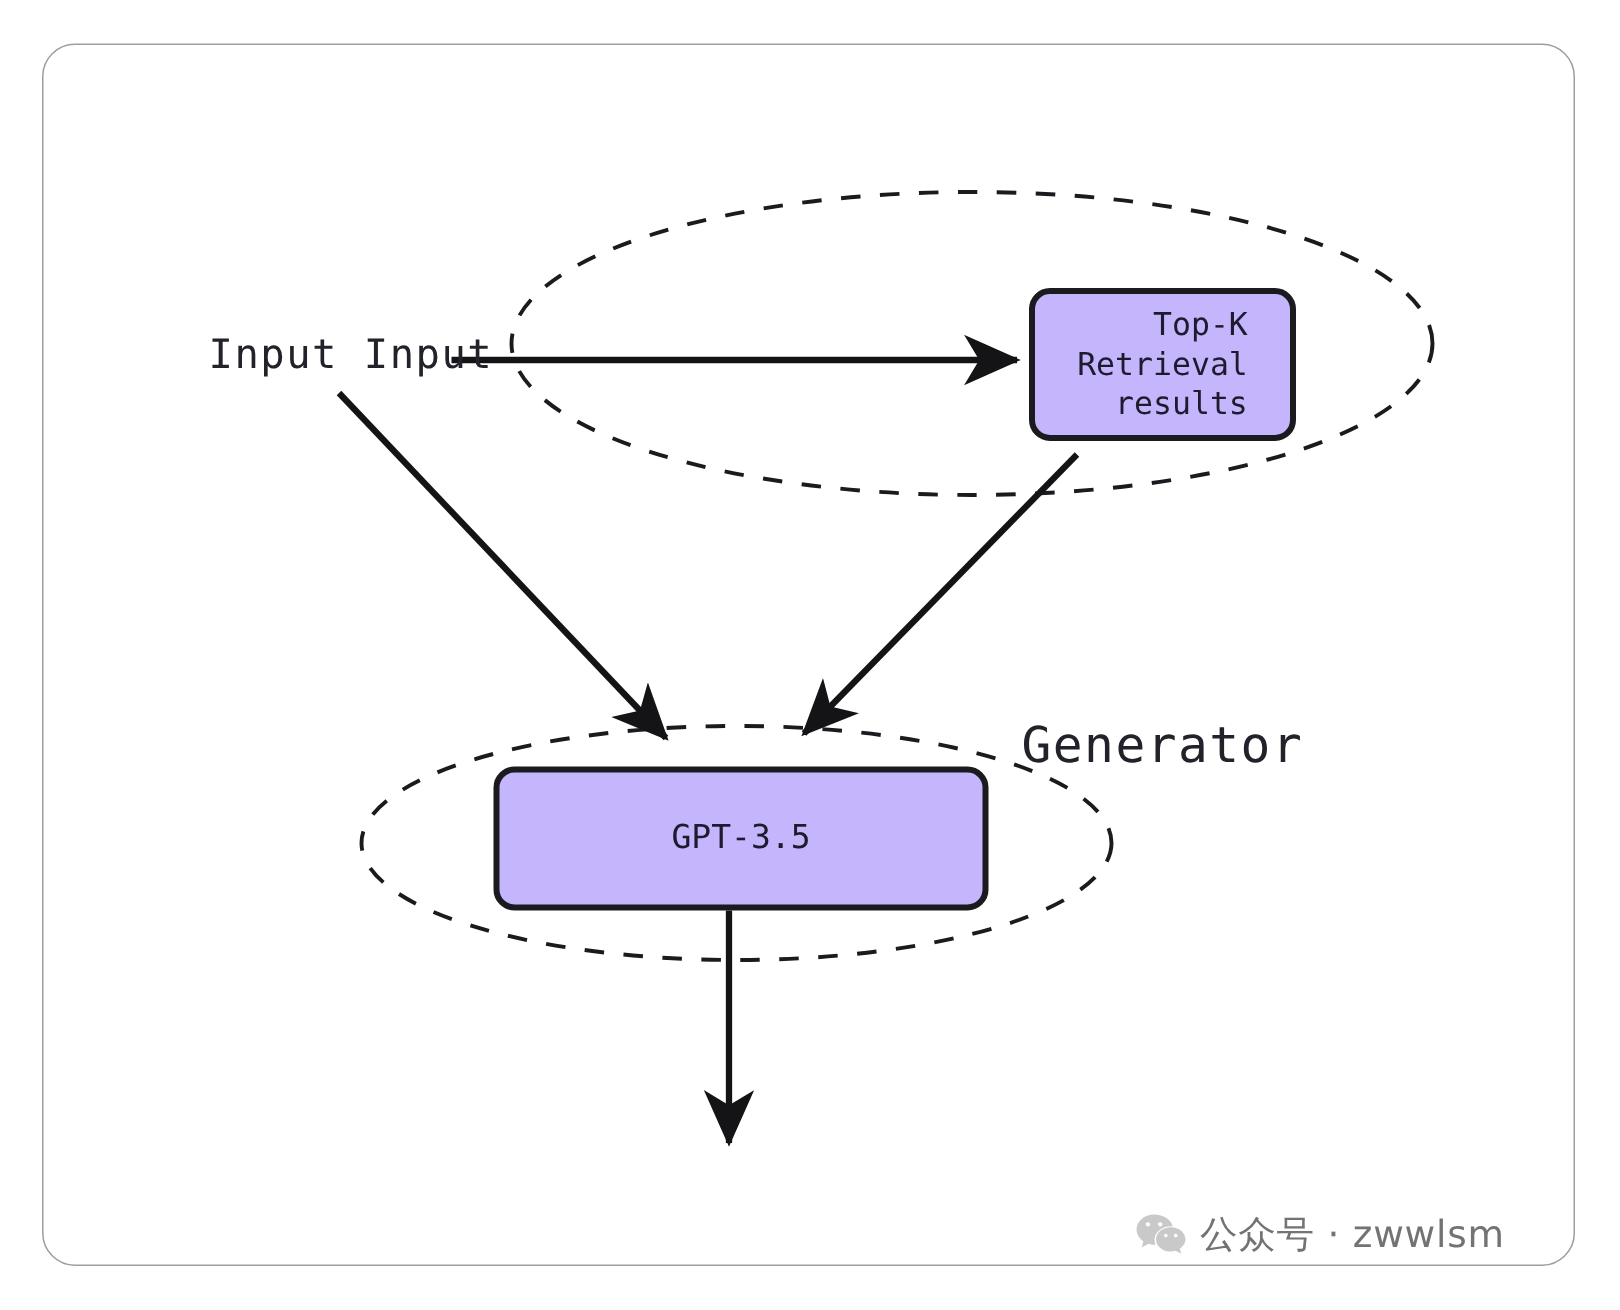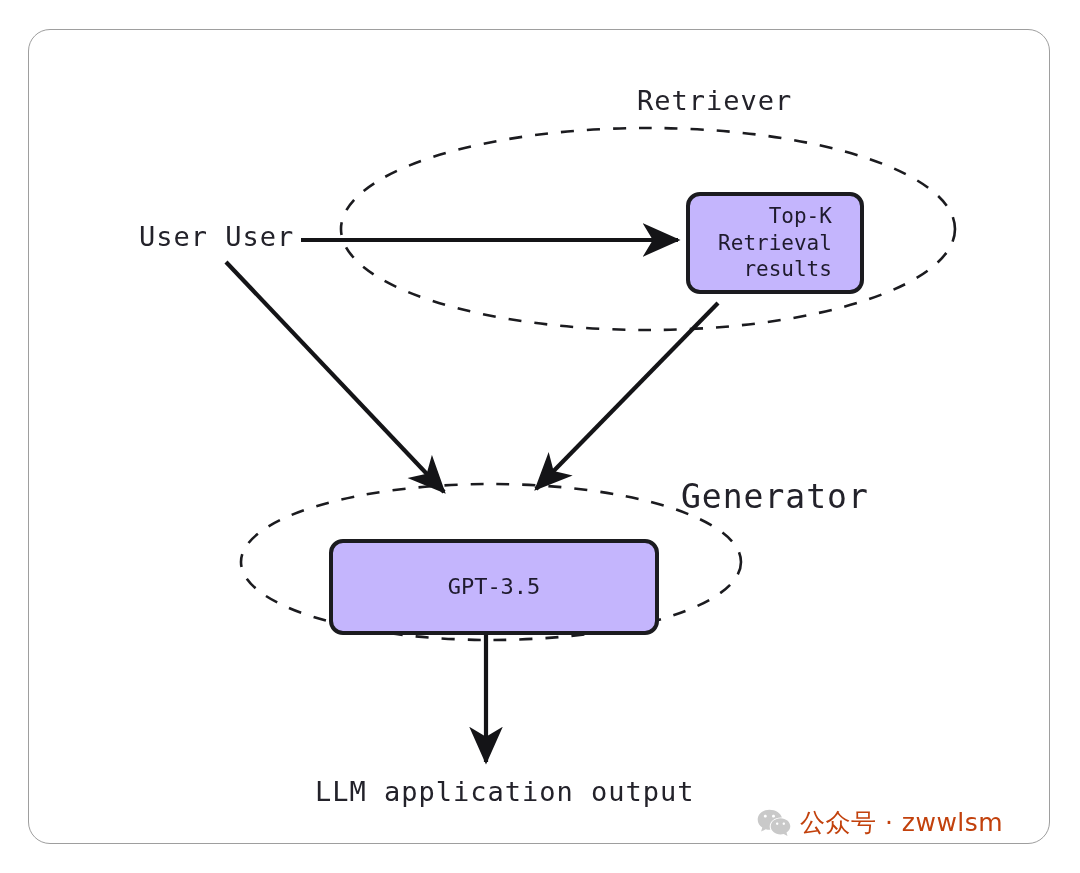--- a/index.html
+++ b/index.html
@@ -57,21 +57,21 @@
   }
   #node-topk {
     left: 686px;
     top: 192px;
     width: 178px;
     height: 102px;
     font-size: 21px;
   }
   #node-gpt {
     left: 329px;
-    top: 539px;
+    top: 511px;
     width: 330px;
     height: 96px;
     font-size: 22px;
   }
   
   .text-label {
     position: absolute;
     color: #23222a;
     font-family: "DejaVu Sans Mono", monospace;
     white-space: nowrap;
@@ -107,21 +107,21 @@
     letter-spacing: 1px;
   }
   
   #watermark {
     position: absolute;
     left: 757px;
     top: 806px;
     display: flex;
     align-items: center;
     gap: 9px;
-    color: #c2410c;
+    color: #737373;
     font-family: "DejaVu Sans", sans-serif;
     font-size: 25px;
     white-space: nowrap;
   }
   #watermark .wm-text { letter-spacing: 0.5px; }
 </style>
 </head>
 <body>
 
 <div id="stage">
@@ -147,28 +147,26 @@
 
     <line x1="486" y1="607" x2="486" y2="762" stroke="#141417" stroke-width="4.2" marker-end="url(#arrowhead)"></line>
   </svg>
 
   <div class="node-box" id="node-topk">Top-K
 Retrieval
 results</div>
 
   <div class="node-box" id="node-gpt">GPT-3.5</div>
 
-  <div class="text-label" id="label-user-input">User User</div>
+  <div class="text-label" id="label-user-input">Input Input</div>
 
-  <div class="text-label" id="label-retriever">Retriever</div>
 
   <div class="text-label" id="label-generator">Generator</div>
 
 
-  <div class="text-label" id="label-output">LLM application output</div>
 
   <div id="watermark">
     <svg width="34" height="28" viewBox="0 0 34 28" xmlns="http://www.w3.org/2000/svg">
       <path fill="#c9c9c9" d="M12.4 0.7C5.9 0.7 0.7 5.2 0.7 10.7c0 3.2 1.8 6 4.6 7.9L4.1 22.6l4.6-2.4c1.3 0.4 2.5 0.6 3.7 0.6 0.3 0 0.7 0 1 0C12.9 19.7 12.7 18.6 12.7 17.5c0-5 4.9-9 11-9 0.4 0 0.8 0 1.2 0.1C23.8 4.1 18.7 0.7 12.4 0.7z M8.3 8.6C7.5 8.6 6.8 8 6.8 7.2S7.5 5.8 8.3 5.8 9.8 6.4 9.8 7.2 9.1 8.6 8.3 8.6z M16.5 8.6c-0.8 0-1.5-0.6-1.5-1.4s0.7-1.4 1.5-1.4S18 6.4 18 7.2 17.3 8.6 16.5 8.6z"></path>
       <path fill="#c9c9c9" d="M33.3 17.3c0-4.5-4.4-8.1-9.8-8.1s-9.8 3.6-9.8 8.1c0 4.5 4.4 8.1 9.8 8.1 1.1 0 2.2-0.2 3.2-0.5l3.8 2-1-3.4C31.8 21.9 33.3 19.7 33.3 17.3z M20.2 15.9c-0.7 0-1.2-0.5-1.2-1.2s0.5-1.2 1.2-1.2 1.2 0.5 1.2 1.2S20.9 15.9 20.2 15.9z M26.8 15.9c-0.7 0-1.2-0.5-1.2-1.2s0.5-1.2 1.2-1.2 1.2 0.5 1.2 1.2S27.5 15.9 26.8 15.9z"></path>
     </svg>
     <span class="wm-text">公众号 · zwwlsm</span>
   </div>
 
 </div>

